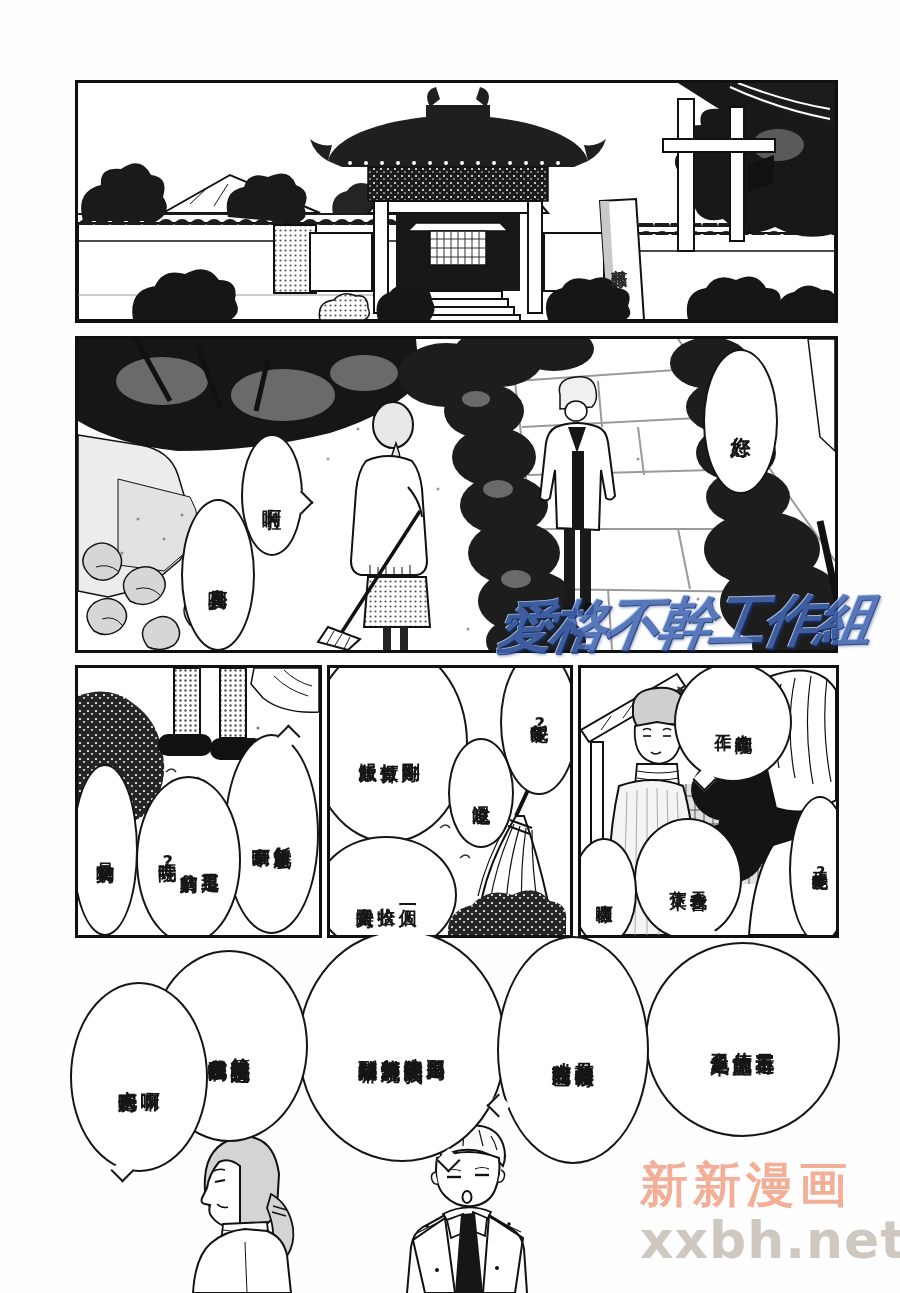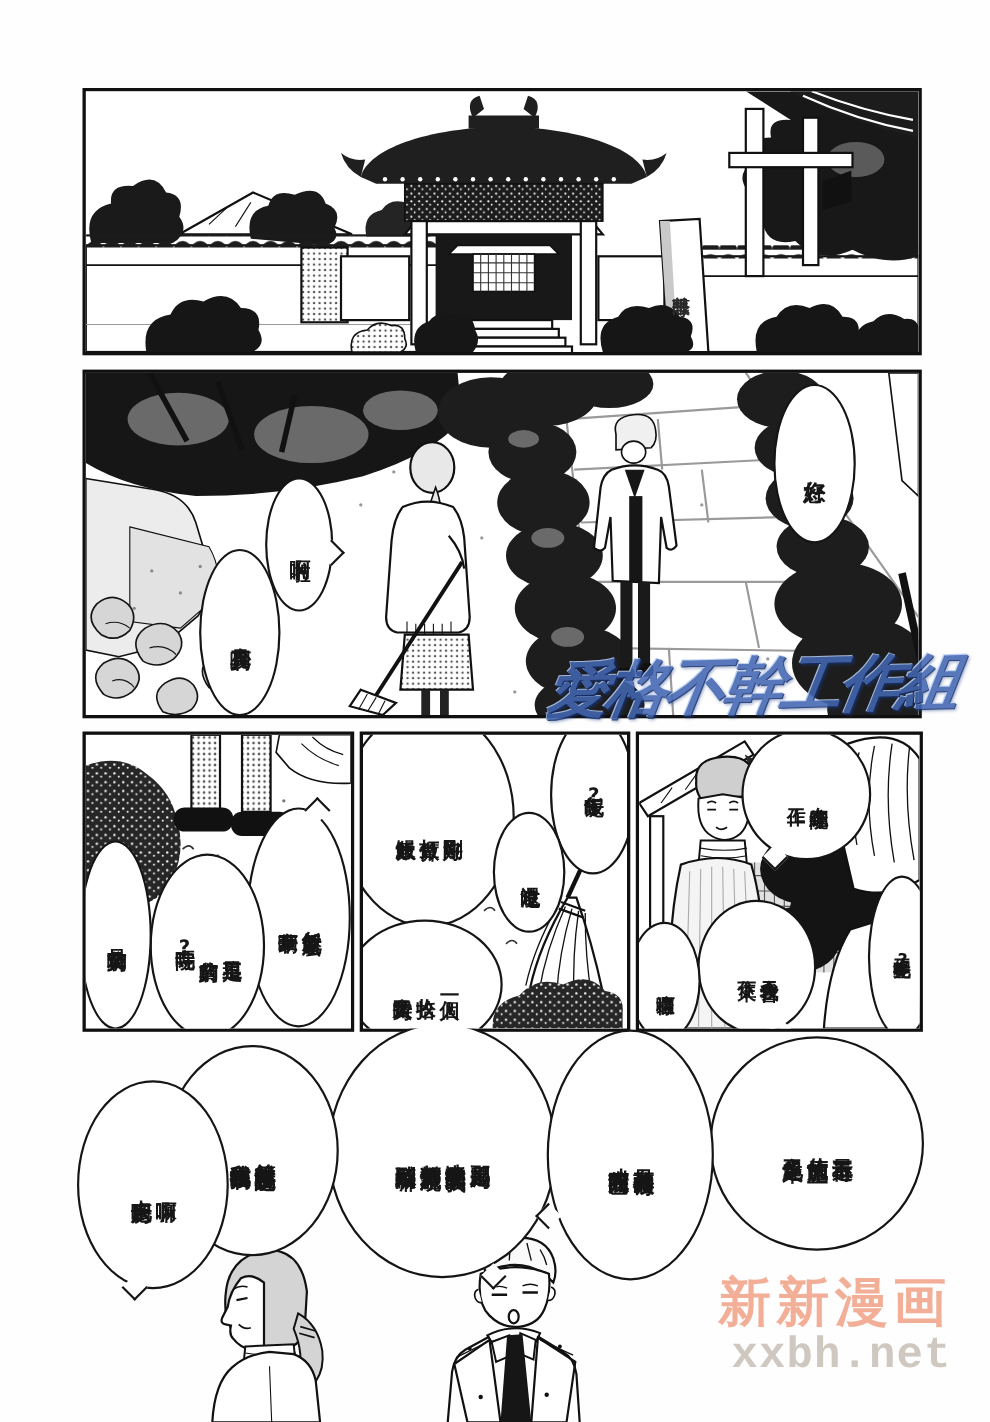--- a/index.html
+++ b/index.html
@@ -16,23 +16,23 @@
   .tail{position:absolute;width:15px;height:15px;background:#fff;z-index:6;}
   .tail-up{border-top:2.5px solid #151515;border-left:2.5px solid #151515;transform:rotate(45deg);}
   .tail-down{border-bottom:2.5px solid #151515;border-right:2.5px solid #151515;transform:rotate(45deg);}
   .tail-right{border-top:2.5px solid #151515;border-right:2.5px solid #151515;transform:rotate(45deg);}
   .tail-left{border-bottom:2.5px solid #151515;border-left:2.5px solid #151515;transform:rotate(45deg);}
   .logo-blue{position:absolute;left:498px;top:586px;width:410px;height:82px;z-index:20;
     font-family:"DejaVu Serif",serif;font-style:italic;font-weight:bold;font-size:56px;
     letter-spacing:-3px;white-space:nowrap;color:#4266b2;opacity:.88;
     transform:skewX(-10deg) rotate(-1.5deg);
     text-shadow:1px 1px 0 #16306e,-1px -1px 0 #b8cdf0,2px 2px 3px rgba(30,60,130,.55);}
-  .site-mark{position:absolute;z-index:20;text-align:right;line-height:1;}
+  .site-mark{position:absolute;z-index:20;text-align:left;line-height:1;}
   .site-name{font-size:48px;font-weight:700;letter-spacing:5px;color:#f0a184;opacity:.85;}
-  .site-url{font-size:40px;font-weight:700;letter-spacing:1px;color:#cbc3ba;opacity:.9;margin-top:6px;font-family:Liberation Mono, monospace;}
+  .site-url{font-size:52px;font-weight:700;letter-spacing:1px;color:#cbc3ba;opacity:.9;margin-top:6px;}
   .sign-text{position:absolute;z-index:4;color:#2a2a2a;}
 </style>
 </head>
 <body>
 
 <div class="page">
 
   <div class="panel" id="p1" style="left:75px;top:80px;width:763px;height:243px;">
     <svg class="art" width="757" height="237" viewBox="0 0 757 237">
       <defs>

